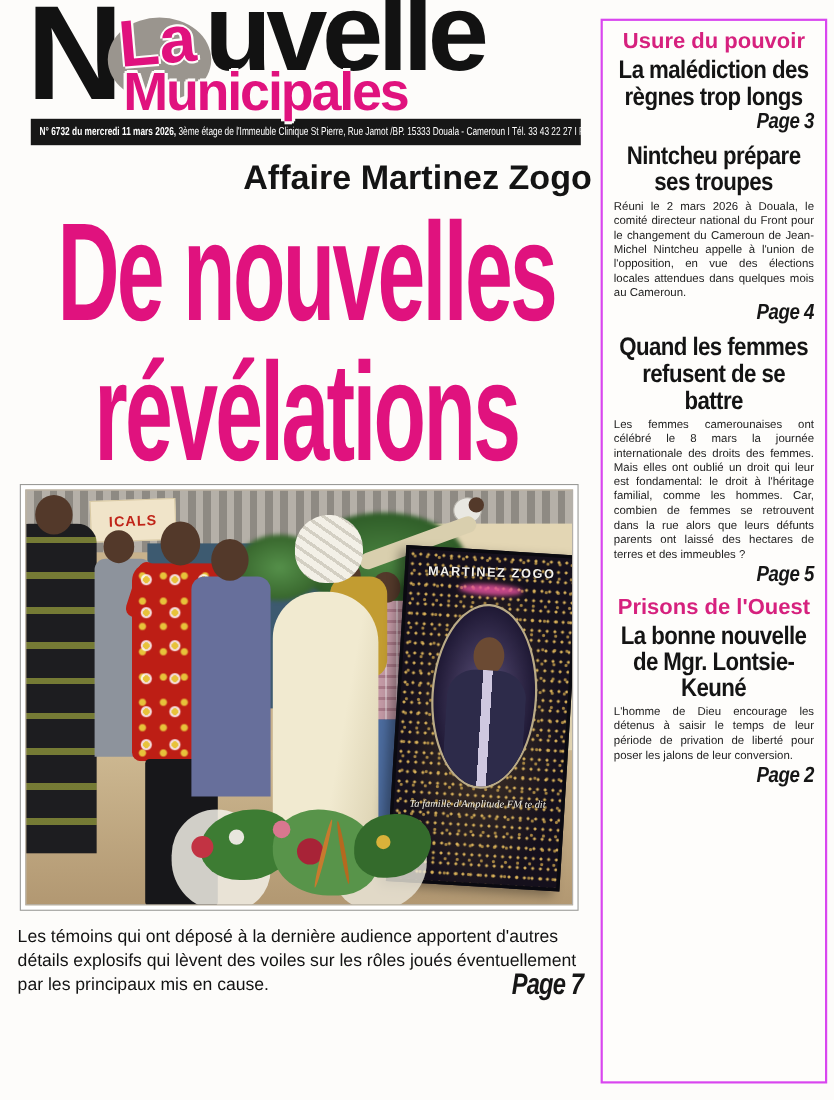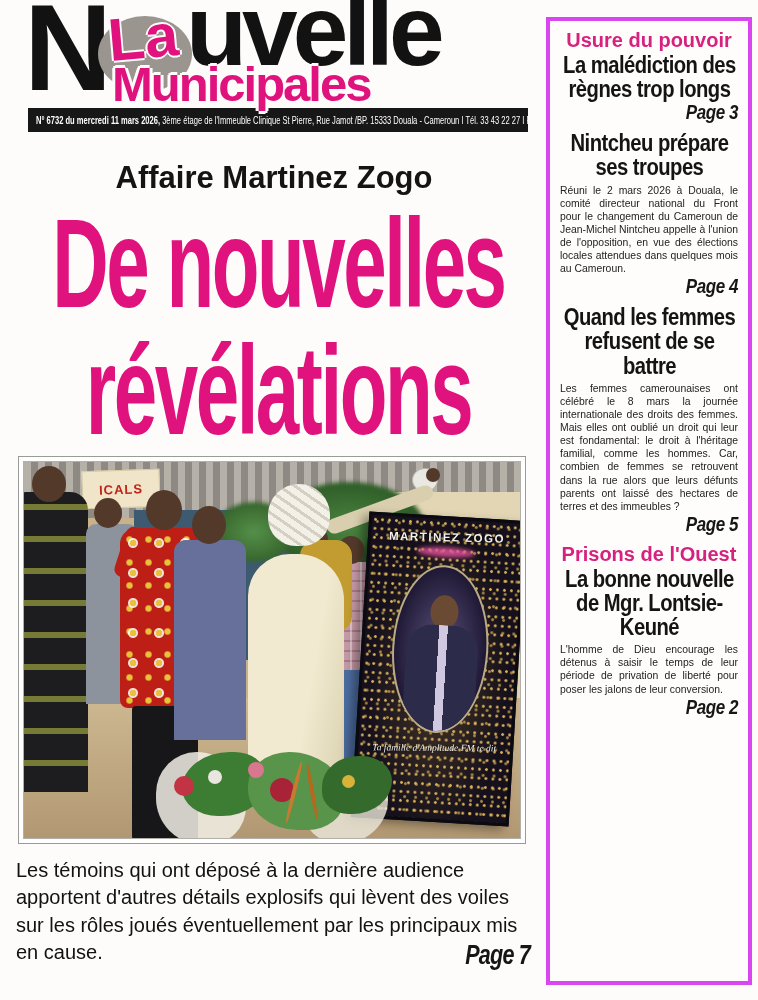--- a/index.html
+++ b/index.html
@@ -22,21 +22,21 @@
              transform:rotate(-5deg); text-shadow:2px 0 #fdfcfa,-2px 0 #fdfcfa,0 2px #fdfcfa,0 -2px #fdfcfa; }
   .logo-uvelle { position:absolute; left:176px; top:-30px; font-size:100px; font-weight:bold; line-height:1.05; letter-spacing:-5px; color:#121212; }
   .logo-expression { position:absolute; left:102px; top:52px; font-size:49px; font-weight:bold; color:#e0127e; line-height:1; letter-spacing:-2px;
              text-shadow:3px 0 #fdfcfa,-3px 0 #fdfcfa,0 3px #fdfcfa,0 -3px #fdfcfa, 2px 2px #fdfcfa, -2px -2px #fdfcfa; }
 
   .issue-bar { margin:4px 0 0 18px; width:500px; height:24px; background:#171717; color:#fff;
                display:flex; align-items:center; padding:0 8px; overflow:hidden; }
   .issue-line { white-space:nowrap; font-size:10.5px; transform:scaleX(0.72); transform-origin:left center; }
   .issue-bold { font-weight:bold; }
 
-  .main-kicker { margin-top:28px; text-align:center; font-size:31px; font-weight:bold; color:#141414; letter-spacing:0; }
+  .main-kicker { margin-top:12px; text-align:right; font-size:31px; font-weight:bold; color:#141414; letter-spacing:0; }
 
   .headline { margin:4px 0 0 4px; width:860px; height:256px; color:#e0127e; font-weight:bold;
               font-size:127px; line-height:1.0; letter-spacing:-4px; text-align:center;
               transform:scaleX(0.615); transform-origin:left top; }
 
   
   .photo-frame { margin:16px 0 0 8px; width:508px; border:1px solid #9a9a97; background:#fff; padding:4px; }
   .scene { position:relative; width:498px; height:378px; border:1px solid #b3b0aa; overflow:hidden; background:#c8b28c; }
 
   
@@ -111,26 +111,26 @@
   .fl-red1 { left:22px; bottom:48px; width:20px; height:20px; background:#c23343; }
   .fl-red2 { left:118px; bottom:42px; width:24px; height:24px; background:#a82337; }
   .fl-pink { left:96px; bottom:66px; width:16px; height:16px; background:#d9778f; }
   .fl-white { left:56px; bottom:60px; width:14px; height:14px; background:#e8e6de; }
   .fl-yellow { left:190px; bottom:56px; width:13px; height:13px; background:#d9b23a; }
   .fl-stick1 { left:140px; bottom:20px; width:4px; height:64px; background:#c77b2e; transform:rotate(14deg); }
   .fl-stick2 { left:158px; bottom:24px; width:4px; height:58px; background:#b5691f; transform:rotate(-10deg); }
 
   
   .caption-row { position:relative; margin:13px 0 0 6px; width:516px; }
-  .caption { margin:0; font-size:20px; line-height:1.37; color:#121212; }
+  .caption { margin:0; font-size:16px; line-height:1.37; color:#121212; }
   .lead-pageref { position:absolute; right:2px; bottom:-4px; font-weight:bold; font-style:italic; font-size:27px;
     letter-spacing:-1px; transform:scaleX(0.8); transform-origin:right center; }
 
   
-  .sidebar { margin:17px 0 0 8px; width:206px; flex:0 0 206px; height:968px; border:4px solid #d946ef;
+  .sidebar { margin:17px 0 0 8px; width:206px; flex:0 0 206px; height:968px; border:2px solid #d946ef;
              padding:8px 10px; overflow:hidden; background:#fefdfb; }
   .sb-article + .sb-article { margin-top:7px; }
   .sb-kicker { color:#d6217e; font-weight:bold; font-size:20px; line-height:1.1; text-align:center; }
   .sb-head { margin:2px 0 0; color:#141414; font-weight:bold; font-size:23px; line-height:1.05; letter-spacing:-0.6px;
              text-align:center; width:114%; margin-left:-7%; transform:scaleX(0.88); transform-origin:center top; }
   .sb-body { margin-top:4px; font-size:10.4px; line-height:1.26; text-align:justify; color:#222; }
   .sb-pageref { text-align:right; font-weight:bold; font-style:italic; font-size:20px; letter-spacing:-0.5px; line-height:1.15;
                 transform:scaleX(0.85); transform-origin:right center; }
 </style>
 </head>

